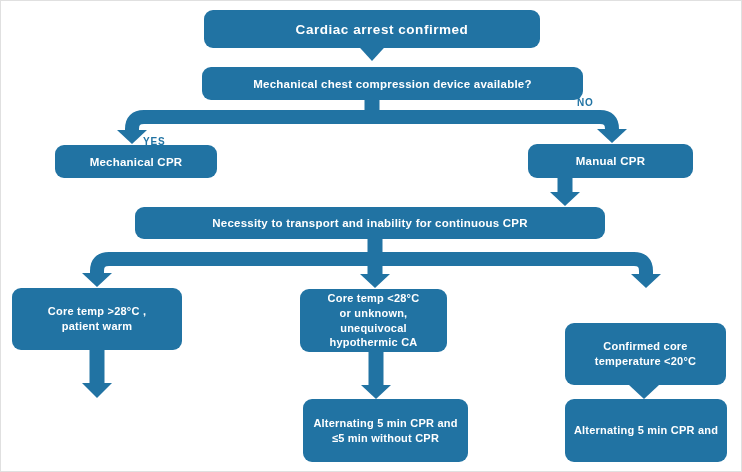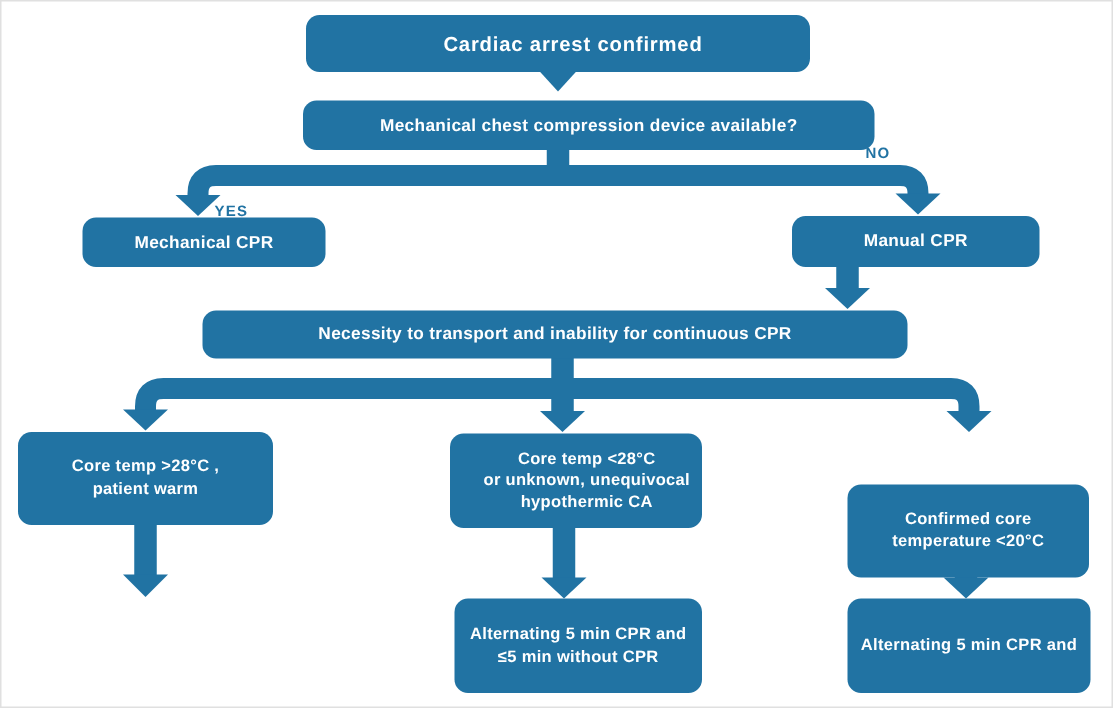--- a/index.html
+++ b/index.html
@@ -96,21 +96,21 @@
   <div class="node mid-node" style="left:135px;top:207px;width:470px;height:32px;">
     <span><span>Necessity to transport </span><span style="font-weight:900">and</span><span> inability for continuous CPR</span></span>
   </div>
 
   <div class="node small-node" style="left:12px;top:288px;width:170px;height:62px;">
     <div>
       <span class="line">Core temp &gt;28°C ,</span>
       <span class="line">patient warm</span>
     </div>
   </div>
-  <div class="node small-node" style="left:300px;top:289px;width:168px;height:63px;justify-content:flex-end;">
+  <div class="node small-node" style="left:300px;top:289px;width:147px;height:63px;">
     <div>
       <span class="line">Core temp &lt;28°C</span>
       <span class="line">or unknown, unequivocal</span>
       <span class="line">hypothermic CA</span>
     </div>
   </div>
   <div class="node small-node" style="left:565px;top:290px;width:161px;height:62px;margin-top:33px;">
     <div>
       <span class="line">Confirmed core</span>
       <span class="line">temperature &lt;20°C</span>

